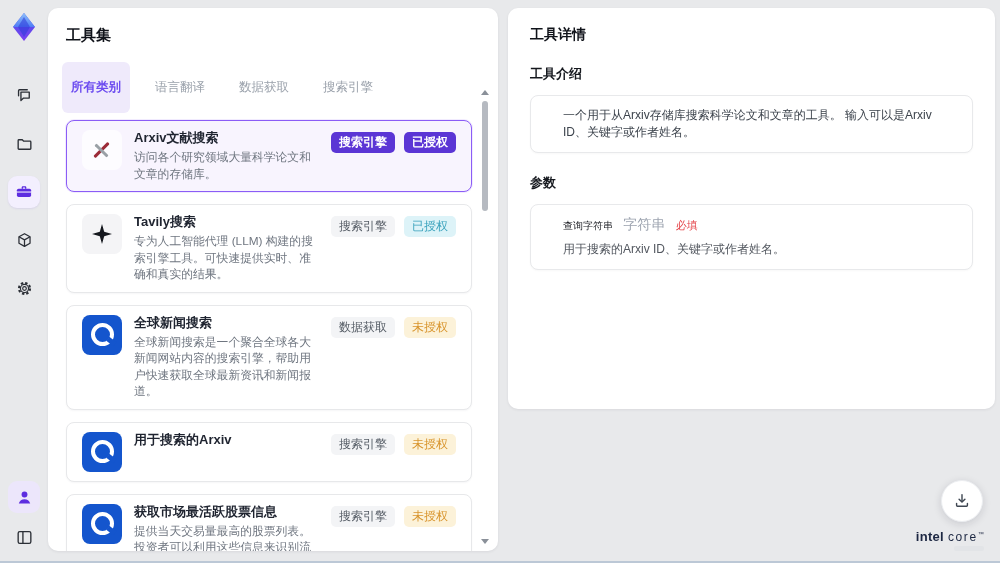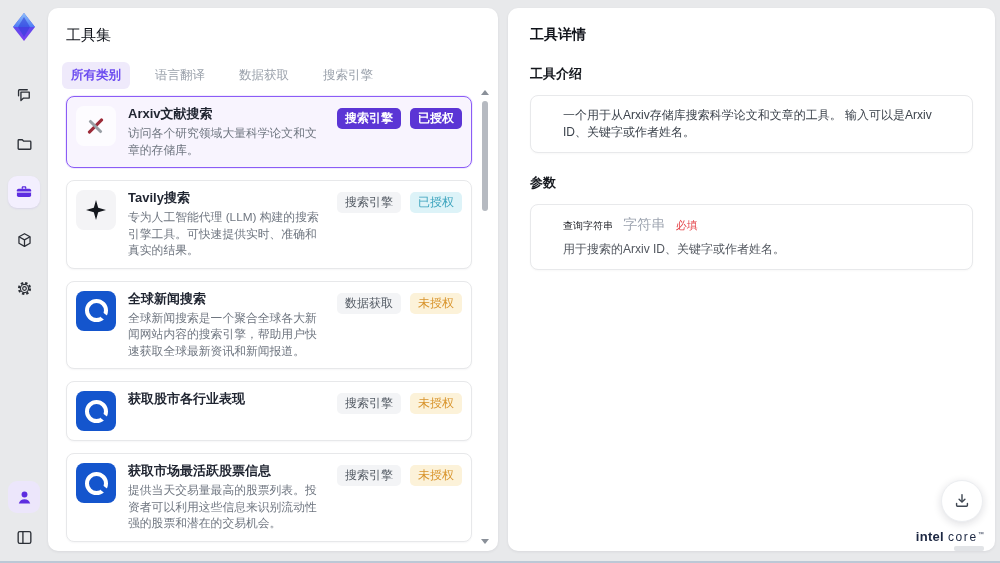--- a/index.html
+++ b/index.html
@@ -17,28 +17,28 @@
   .rail-item { width:32px; height:32px; border-radius:9px; display:flex; align-items:center; justify-content:center; cursor:pointer; }
   .rail-item.active { background:#f3effe; box-shadow:0 1px 2px rgba(90,50,220,.10); }
   .rail-bottom { position:absolute; left:0; bottom:10px; width:48px; display:flex; flex-direction:column; gap:8px; align-items:center; }
   .rail-bottom .rail-item.soft { background:#ece6fb; }
   
   .panel {
     position:absolute; left:48px; top:8px; width:450px; height:543px;
     background:#fff; border-radius:10px; box-shadow:0 1px 3px rgba(20,20,40,.07);
     overflow:hidden;
   }
-  .panel-title { margin:18px 0 0 18px; font-size:15px; font-weight:normal; color:#10131a; }
+  .panel-title { margin:18px 0 0 18px; font-size:15px; font-weight:bold; color:#10131a; }
   .tabs { display:flex; gap:16px; margin:17px 14px 0 14px; align-items:center; }
-  .tab { font-size:12.5px; color:#9aa1ab; padding:5px 9px; border-radius:6px; cursor:pointer; white-space:nowrap; }
+  .tab { font-size:12.5px; color:#9aa1ab; padding:17px 9px; border-radius:6px; cursor:pointer; white-space:nowrap; }
   .tab.active { color:#6d4df0; background:#efeafb; font-weight:bold; }
   .cards { margin:7px 26px 0 18px; display:flex; flex-direction:column; gap:12px; }
   .card {
     border:1px solid #e7e8ea; border-radius:8px; background:#fff;
-    padding:9px 9px; display:flex; gap:12px; cursor:pointer;
+    padding:9px 15px; display:flex; gap:12px; cursor:pointer;
     box-shadow:0 1px 2px rgba(20,20,40,.04);
   }
   .card.selected { border:1.5px solid #8b5cf6; background:#f8f4fe; box-shadow:0 0 0 1px rgba(139,92,246,.12); }
   .card-icon { flex:0 0 40px; width:40px; height:40px; border-radius:8px; background:#f4f4f6; position:relative; display:flex; align-items:center; justify-content:center; overflow:hidden; }
   .card.selected .card-icon { background:#fdfcff; }
   .card-body { flex:1; min-width:0; }
   .card-title { font-size:13px; font-weight:bold; color:#1f2430; line-height:16px; }
   .card-desc { margin-top:3px; font-size:11.8px; line-height:1.4; color:#6f7680; max-width:253px; }
   .card-tags { display:flex; gap:9px; align-items:flex-start; padding-top:2px; }
   .tag { font-size:12px; padding:3px 8px; border-radius:5px; white-space:nowrap; line-height:15px; }
@@ -55,21 +55,21 @@
   .ic-news { background:#1455cd !important; }
   .ic-news::before { content:""; width:15px; height:15px; border:4.5px solid #fff; border-radius:50%; }
   .ic-news::after { content:""; position:absolute; width:9px; height:4.5px; background:#1455cd; right:6px; bottom:11px; transform:rotate(38deg); }
   
   .sb-up, .sb-down { position:absolute; right:9px; width:0; height:0; border-left:4px solid transparent; border-right:4px solid transparent; cursor:pointer; }
   .sb-up { top:82px; border-bottom:5px solid #8a9099; }
   .sb-down { bottom:7px; border-top:5px solid #8a9099; }
   .sb-thumb { position:absolute; right:10px; top:93px; width:6px; height:110px; border-radius:3px; background:#b6bac1; cursor:grab; }
   
   .detail {
-    position:absolute; left:508px; top:8px; right:5px; height:543px;
+    position:absolute; left:508px; top:8px; right:5px; height:401px;
     background:#fff; border-radius:10px; box-shadow:0 1px 3px rgba(20,20,40,.07);
     padding:18px 22px;
   }
   .detail-title { font-size:14px; font-weight:bold; color:#10131a; }
   .section-heading { margin-top:21px; font-size:13px; font-weight:bold; color:#15181e; }
   .detail-box { margin-top:12px; border:1px solid #e8e9eb; border-radius:8px; padding:11px 32px;
     font-size:12px; color:#3c434c; box-shadow:0 1px 2px rgba(20,20,40,.03); background:#fff; }
   .param-line { line-height:16px; }
   .param-name { font-size:10px; font-weight:normal; color:#17191f; }
   .param-type { font-size:14px; color:#9ca3af; margin-left:7px; }
@@ -201,21 +201,21 @@
       <div class="card-desc">全球新闻搜索是一个聚合全球各大新闻网站内容的搜索引擎，帮助用户快速获取全球最新资讯和新闻报道。</div>
     </div>
     <div class="card-tags">
       <span class="tag tag-cat">数据获取</span>
       <span class="tag tag-status unauthorized">未授权</span>
     </div>
   </div>
       <div class="card">
     <div class="card-icon ic-news"></div>
     <div class="card-body">
-      <div class="card-title">获取股市各行业表现</div>
+      <div class="card-title">用于搜索的Arxiv</div>
     </div>
     <div class="card-tags">
       <span class="tag tag-cat">搜索引擎</span>
       <span class="tag tag-status unauthorized">未授权</span>
     </div>
   </div>
       <div class="card">
     <div class="card-icon ic-news"></div>
     <div class="card-body">
       <div class="card-title">获取市场最活跃股票信息</div>

